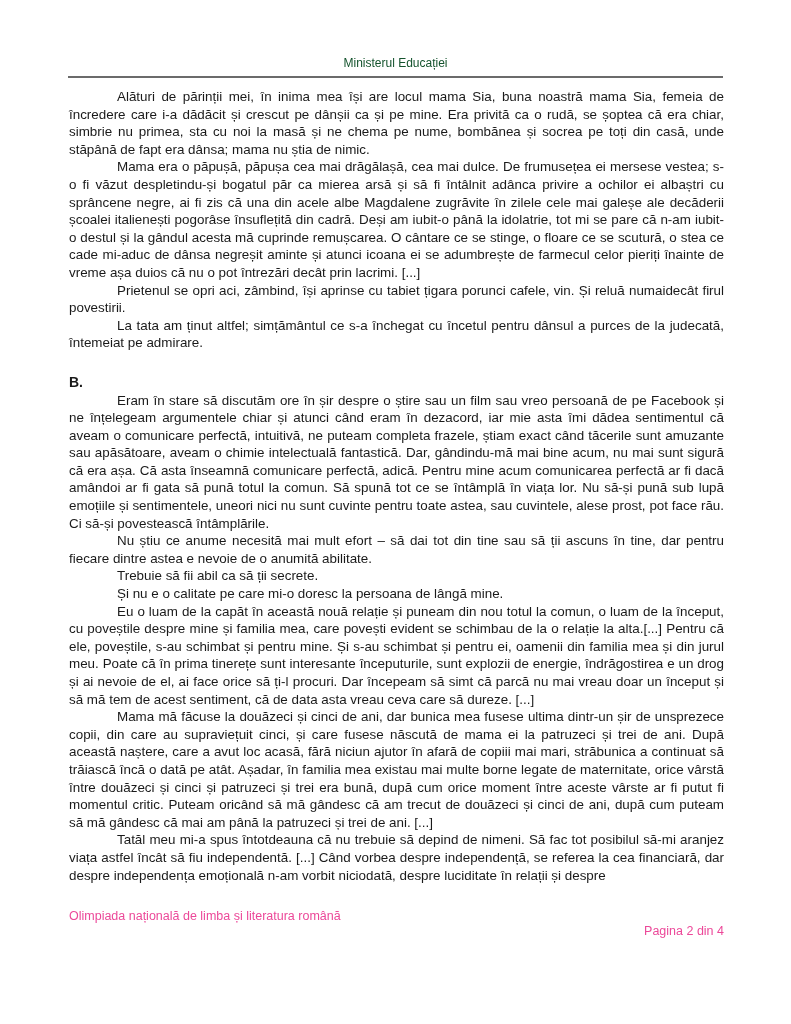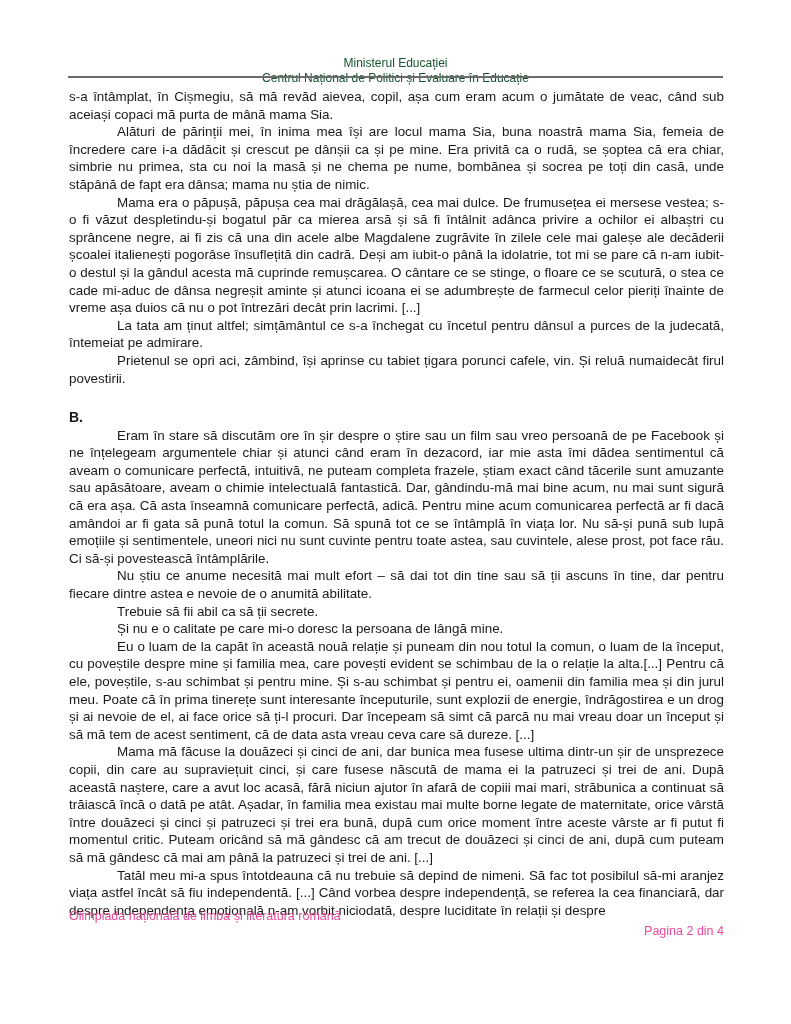--- a/index.html
+++ b/index.html
@@ -18,30 +18,28 @@
   .section-label { font-weight: bold; margin: 22px 0 0 0 !important; font-size: 14px; }
   .footer { position: absolute; left: 69px; width: 655px; top: 909px;
             font-size: 12.5px; line-height: 15px; color: #ec4899; }
   .footer .page { text-align: right; }
 </style>
 </head>
 <body>
 
 <div class="header">
   <div>Ministerul Educației</div>
-  <div>Centrul Național de Politici și Evaluare în Educație</div>
 </div>
 <div class="header-rule"></div>
 
 <div class="content">
-  <p>s-a întâmplat, în Cișmegiu, să mă revăd aievea, copil, așa cum eram acum o jumătate de veac, când sub aceiași copaci mă purta de mână mama Sia.</p>
   <p class="indent">Alături de părinții mei, în inima mea își are locul mama Sia, buna noastră mama Sia, femeia de încredere care i-a dădăcit și crescut pe dânșii ca și pe mine. Era privită ca o rudă, se șoptea că era chiar, simbrie nu primea, sta cu noi la masă și ne chema pe nume, bombănea și socrea pe toți din casă, unde stăpână de fapt era dânsa; mama nu știa de nimic.</p>
   <p class="indent">Mama era o păpușă, păpușa cea mai drăgălașă, cea mai dulce. De frumusețea ei mersese vestea; s-o fi văzut despletindu-și bogatul păr ca mierea arsă și să fi întâlnit adânca privire a ochilor ei albaștri cu sprâncene negre, ai fi zis că una din acele albe Magdalene zugrăvite în zilele cele mai galeșe ale decăderii școalei italienești pogorâse însuflețită din cadră. Deși am iubit-o până la idolatrie, tot mi se pare că n-am iubit-o destul și la gândul acesta mă cuprinde remușcarea. O cântare ce se stinge, o floare ce se scutură, o stea ce cade mi-aduc de dânsa negreșit aminte și atunci icoana ei se adumbrește de farmecul celor pieriți înainte de vreme așa duios că nu o pot întrezări decât prin lacrimi. [...]</p>
+  <p class="indent">Prietenul se opri aci, zâmbind, își aprinse cu tabiet țigara porunci cafele, vin. Și reluă numaidecât firul povestirii.</p>
   <p class="indent">La tata am ținut altfel; simțământul ce s-a închegat cu încetul pentru dânsul a purces de la judecată, întemeiat pe admirare.</p>
-  <p class="indent">Prietenul se opri aci, zâmbind, își aprinse cu tabiet țigara porunci cafele, vin. Și reluă numaidecât firul povestirii.</p>
 
   <p class="section-label">B.</p>
   <p class="indent">Eram în stare să discutăm ore în șir despre o știre sau un film sau vreo persoană de pe Facebook și ne înțelegeam argumentele chiar și atunci când eram în dezacord, iar mie asta îmi dădea sentimentul că aveam o comunicare perfectă, intuitivă, ne puteam completa frazele, știam exact când tăcerile sunt amuzante sau apăsătoare, aveam o chimie intelectuală fantastică. Dar, gândindu-mă mai bine acum, nu mai sunt sigură că era așa. Că asta înseamnă comunicare perfectă, adică. Pentru mine acum comunicarea perfectă ar fi dacă amândoi ar fi gata să pună totul la comun. Să spună tot ce se întâmplă în viața lor. Nu să-și pună sub lupă  emoțiile și sentimentele, uneori nici nu sunt cuvinte pentru toate astea, sau cuvintele, alese prost, pot face rău. Ci să-și povestească întâmplările.</p>
   <p class="indent">Nu știu ce anume necesită mai mult efort – să dai tot din tine sau să ții ascuns în tine, dar pentru fiecare dintre astea e nevoie de o anumită abilitate.</p>
   <p class="indent">Trebuie să fii abil ca să ții secrete.</p>
   <p class="indent">Și nu e o calitate pe care mi-o doresc la persoana de lângă mine.</p>
   <p class="indent">Eu o luam de la capăt în această nouă relație și puneam din nou totul la comun, o luam de la început, cu poveștile despre mine și familia mea, care povești evident se  schimbau de la o relație la alta.[...] Pentru că ele, poveștile, s-au schimbat și pentru mine. Și s-au schimbat și pentru ei, oamenii din familia mea și din jurul meu. Poate că în prima tinerețe sunt interesante începuturile, sunt explozii de energie, îndrăgostirea e un drog și ai nevoie de el, ai face orice să ți-l procuri. Dar începeam să simt că parcă nu mai vreau doar un început și să mă tem de acest sentiment, că de data asta vreau ceva care să dureze. [...]</p>
   <p class="indent">Mama mă făcuse la douăzeci și cinci de ani, dar bunica mea fusese ultima dintr-un șir de unsprezece copii, din care au supraviețuit cinci, și care fusese născută de mama ei la patruzeci și trei de ani. După această naștere, care a avut loc acasă, fără niciun ajutor în afară de copiii mai mari, străbunica a continuat să trăiască încă o dată pe atât. Așadar, în familia mea existau mai multe borne legate de maternitate, orice vârstă între douăzeci și cinci și patruzeci și trei era bună, după cum orice moment între aceste vârste ar fi putut fi momentul critic. Puteam oricând să mă gândesc că am trecut de douăzeci și cinci de ani, după cum puteam să mă gândesc că mai am până la patruzeci și trei de ani. [...]</p>
   <p class="indent">Tatăl meu mi-a spus întotdeauna că nu trebuie să depind de nimeni. Să fac tot posibilul să-mi aranjez viața astfel încât să fiu independentă. [...] Când vorbea despre independență, se referea la cea financiară, dar despre independența emoțională n-am vorbit niciodată, despre luciditate în relații și despre</p>
 </div>

